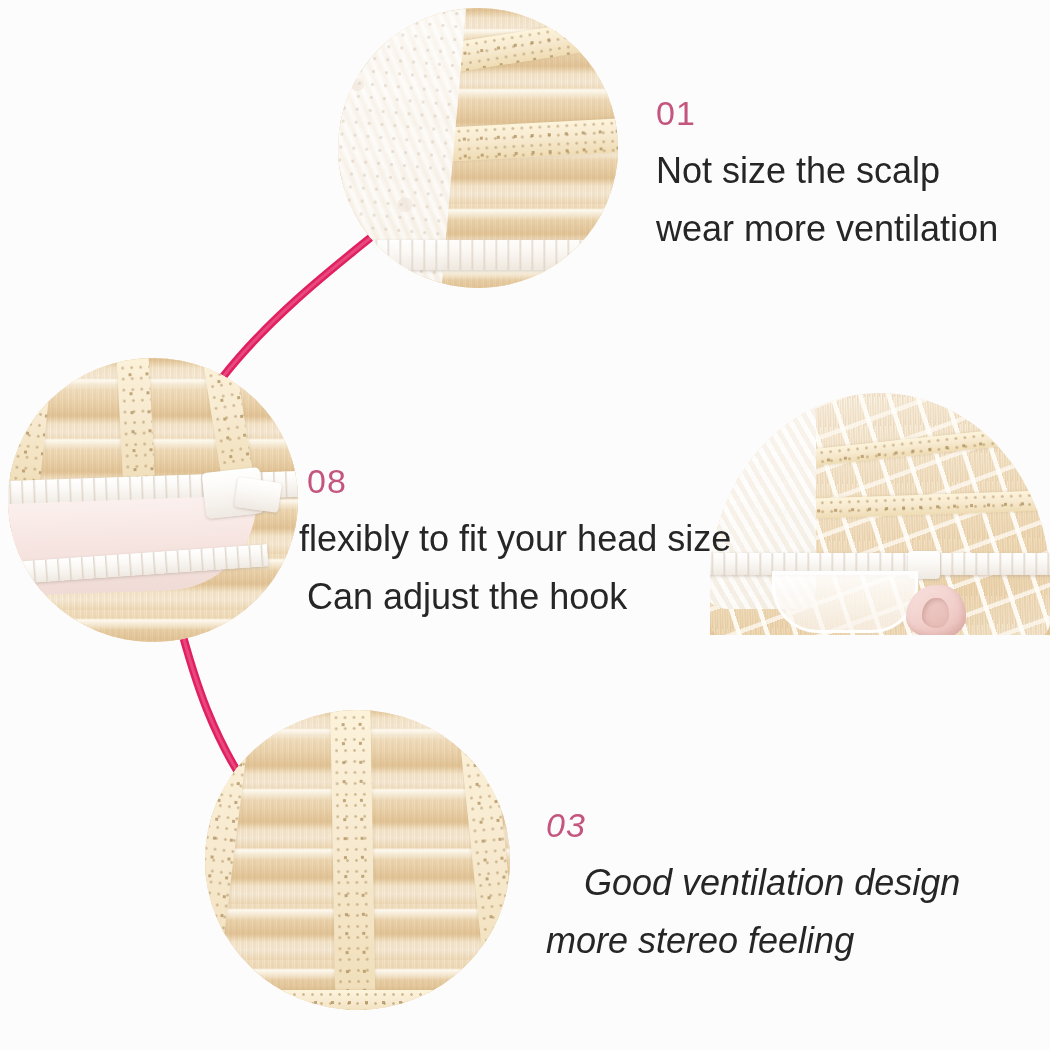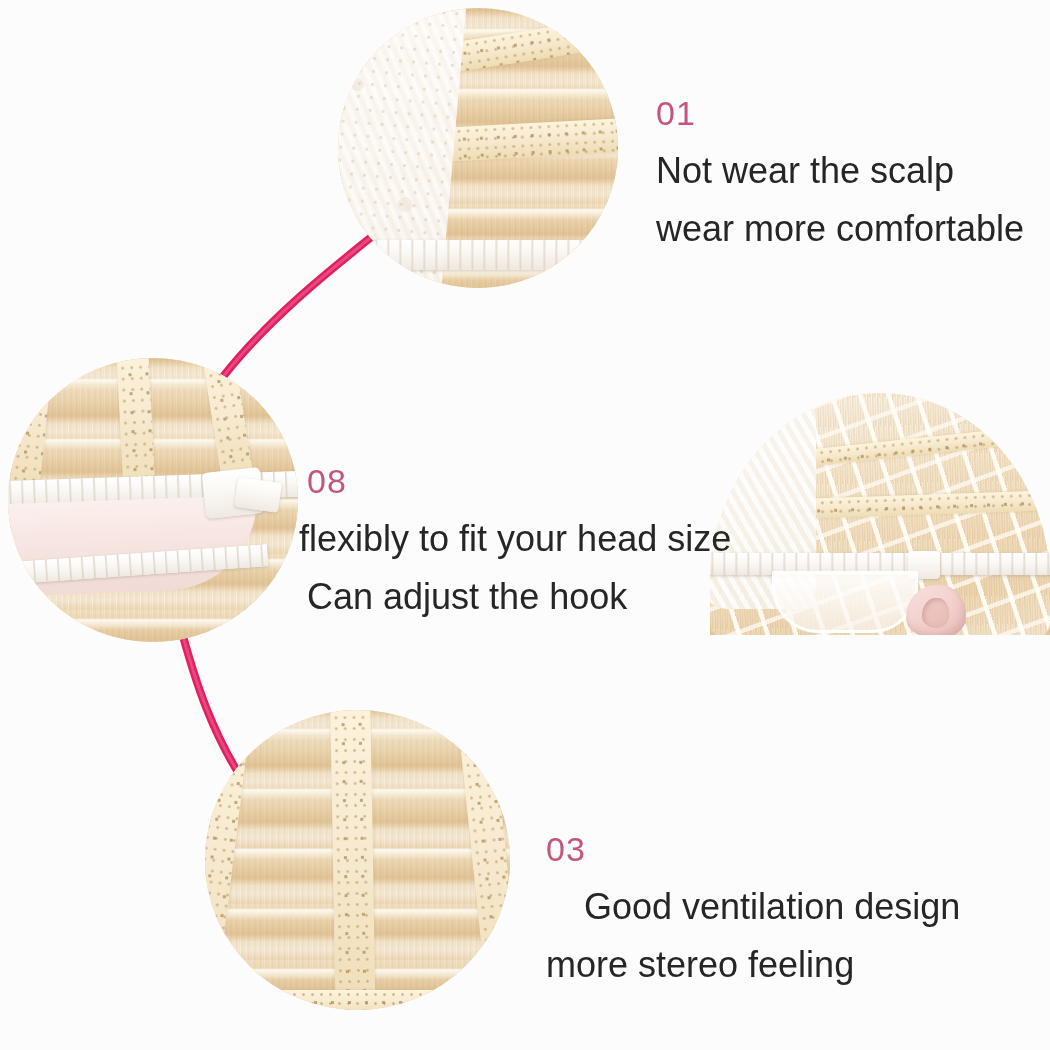--- a/index.html
+++ b/index.html
@@ -299,29 +299,29 @@
                 background:linear-gradient(180deg, rgba(255,255,255,0.88), rgba(249,243,236,0.72));
                 border-radius:0 0 46px 46px; border:3px solid rgba(255,255,255,0.95);"></div>
 
     <div class="hero-ear" style="left:196px; top:192px; width:60px; height:54px;">
       <div class="hero-ear-inner"></div>
     </div>
   </div>
 
   <div class="feature-block" style="left:656px; top:96px;">
     <div class="feature-num" style="color: rgb(196, 85, 127);">01</div>
-    <div class="feature-line" style="color: rgb(38, 38, 38);">Not wear the scalp</div>
-    <div class="feature-line" style="color: rgb(38, 38, 38);">wear more comfortable</div>
+    <div class="feature-line" style="color: rgb(38, 38, 38);">Not size the scalp</div>
+    <div class="feature-line" style="color: rgb(38, 38, 38);">wear more ventilation</div>
   </div>
 
   <div class="feature-block" style="left:307px; top:464px;">
     <div class="feature-num" style="color: rgb(196, 85, 127);">08</div>
     <div class="feature-line" style="margin-left: -8px; color: rgb(38, 38, 38);">flexibly to fit your head size</div>
     <div class="feature-line" style="color: rgb(38, 38, 38);">Can adjust the hook</div>
   </div>
 
-  <div class="feature-block" style="left:546px; top:832px;">
+  <div class="feature-block" style="left:546px; top:808px;font-style:italic;">
     <div class="feature-num" style="color: rgb(196, 85, 127);">03</div>
     <div class="feature-line" style="margin-left: 38px; color: rgb(38, 38, 38);">Good ventilation design</div>
     <div class="feature-line" style="color: rgb(38, 38, 38);">more stereo feeling</div>
   </div>
 
 </div>
 
 </body></html>

